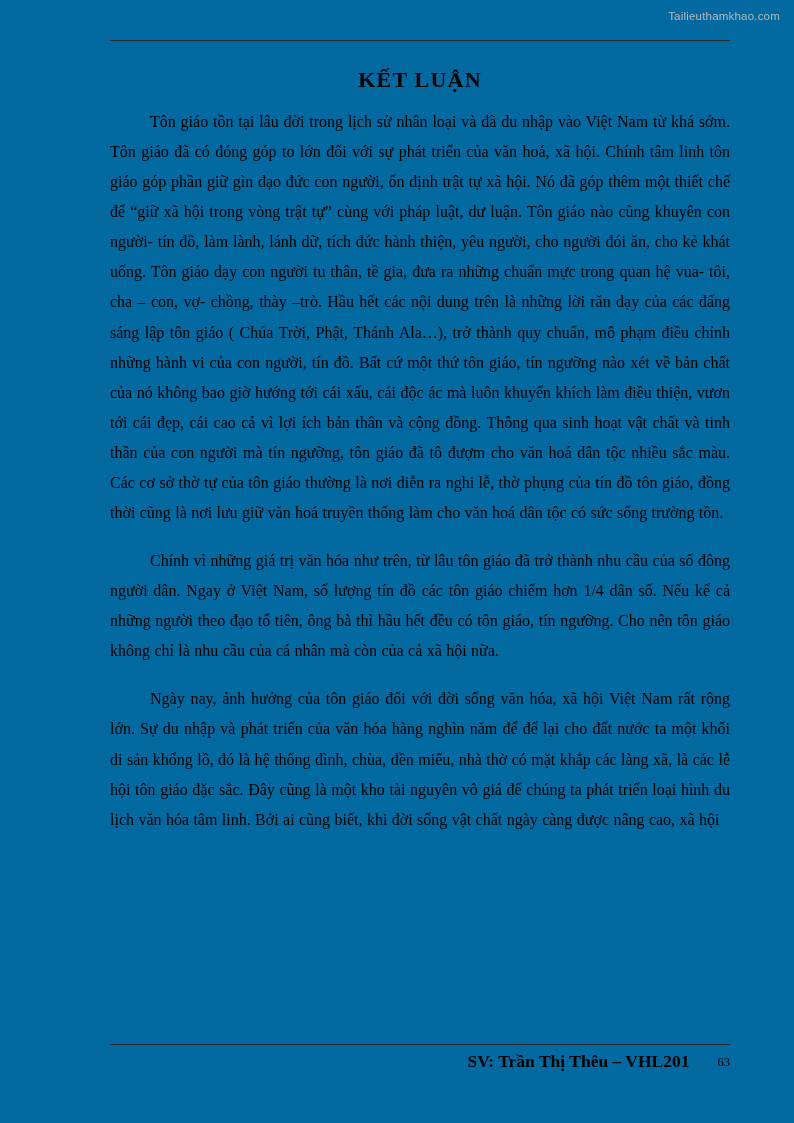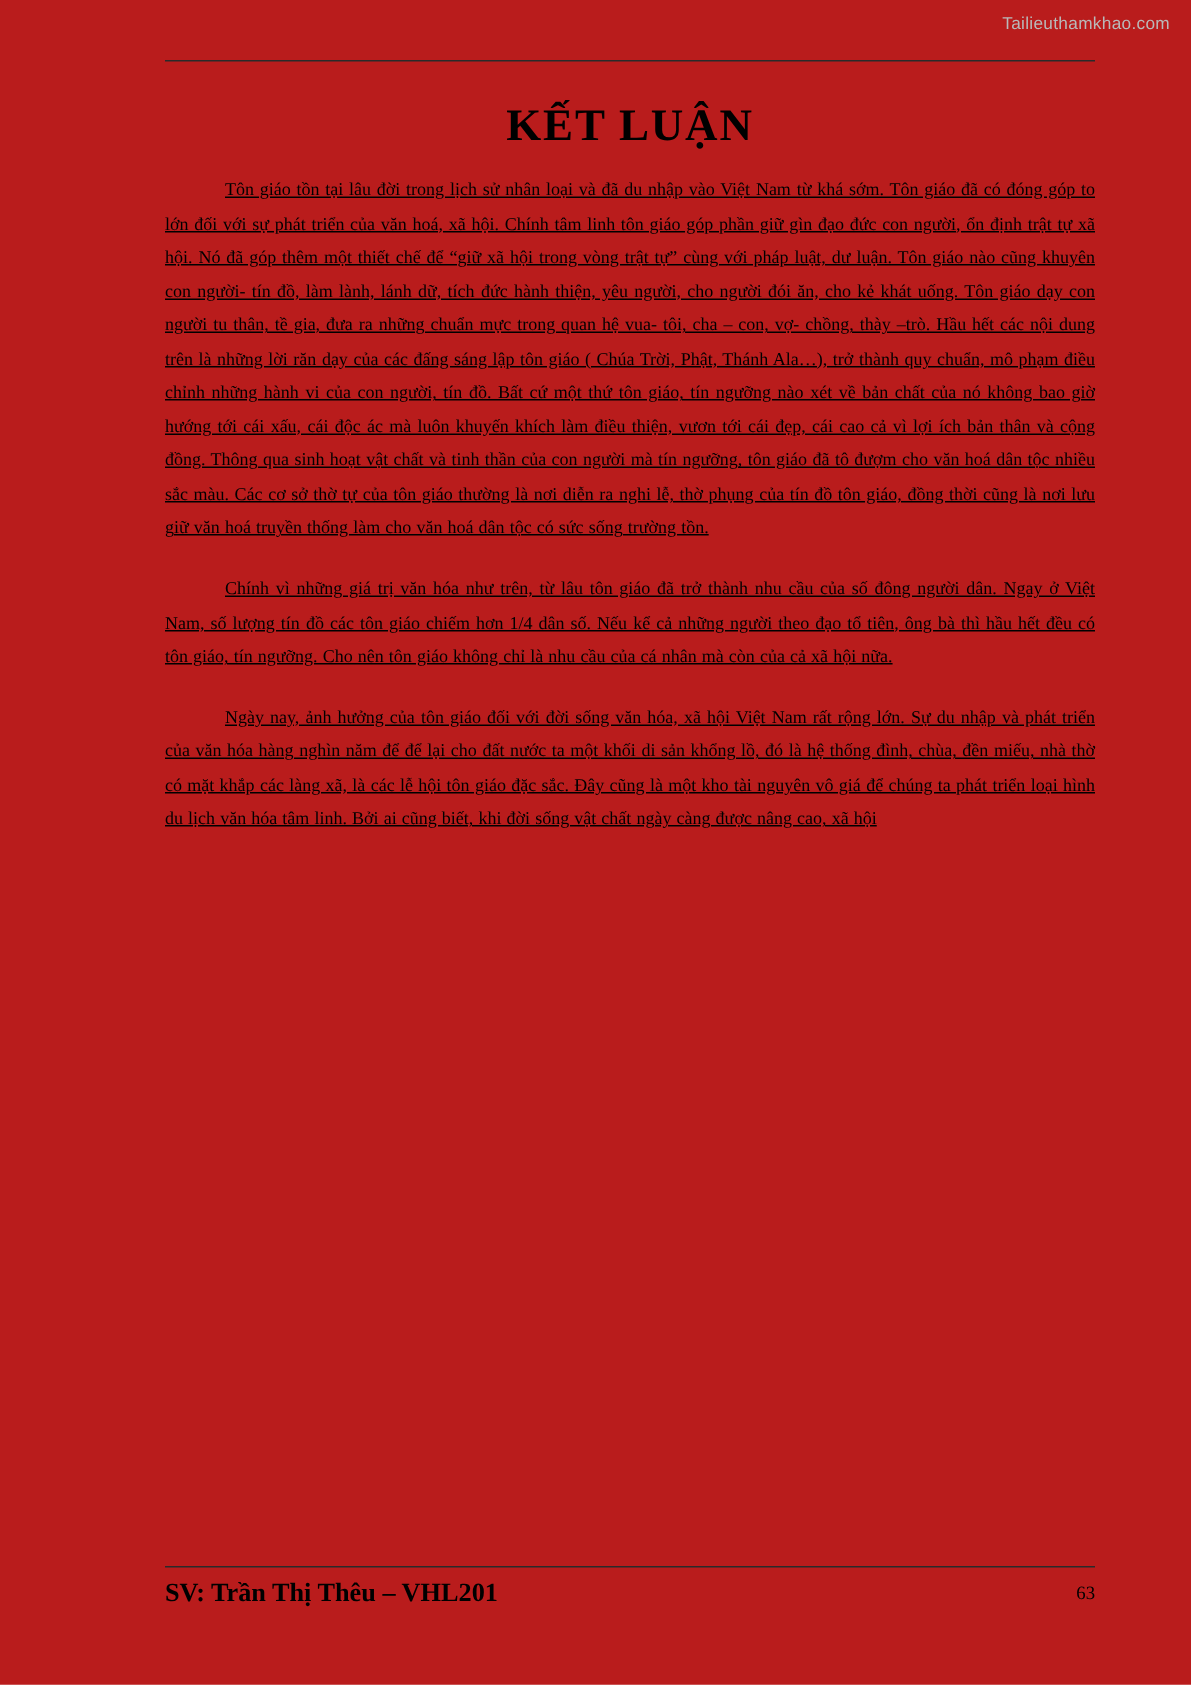--- a/index.html
+++ b/index.html
@@ -13,21 +13,21 @@
     font-family: "Liberation Serif", "DejaVu Serif", serif;
     color: #000000;
     position: relative;
     overflow: hidden;
   }
   .page {
     position: absolute;
     left: 0; top: 0;
     width: 794px;
     height: 1123px;
-    background: #b91c1c;
+    background: #0369a1;
   }
   .watermark {
     position: absolute;
     top: 10px;
     right: 14px;
     font-family: "Liberation Sans", sans-serif;
     font-size: 11.5px;
     color: #b9b9b9;
     letter-spacing: 0.2px;
   }
@@ -45,53 +45,51 @@
     letter-spacing: 0.1px;
   }
   .header-rule {
     border-bottom: 1.6px solid #2a2a2a;
     width: 620px;
     margin-bottom: 26px;
   }
   .doc-title {
     text-align: center;
     font-weight: bold;
-    font-size: 30px;
+    font-size: 22px;
     letter-spacing: 1.2px;
     margin-bottom: 14px;
   }
   .para {
     text-align: justify;
     text-justify: inter-word;
-    font-size: 12px;
+    font-size: 16px;
     line-height: 1.88;
     text-indent: 40px;
     margin: 0 0 0 0;
     word-spacing: 0.4px;
-    text-decoration: underline;
   }
   .para + .para {
     margin-top: 18px;
   }
   .footer {
     position: absolute;
     left: 110px;
     top: 1044px;
     width: 620px;
   }
   .footer-rule {
     border-bottom: 1.6px solid #2a2a2a;
     width: 620px;
     margin-bottom: 6px;
   }
   .footer-row {
     display: flex;
     align-items: flex-start;
-    justify-content: space-between;
-    gap: 28px;
+    justify-content: flex-end;
   }
   .footer-left {
     font-weight: bold;
     font-size: 17.5px;
   }
   .footer-right {
     font-size: 12.5px;
     padding-top: 4px;
     margin-left: 28px;
   }

